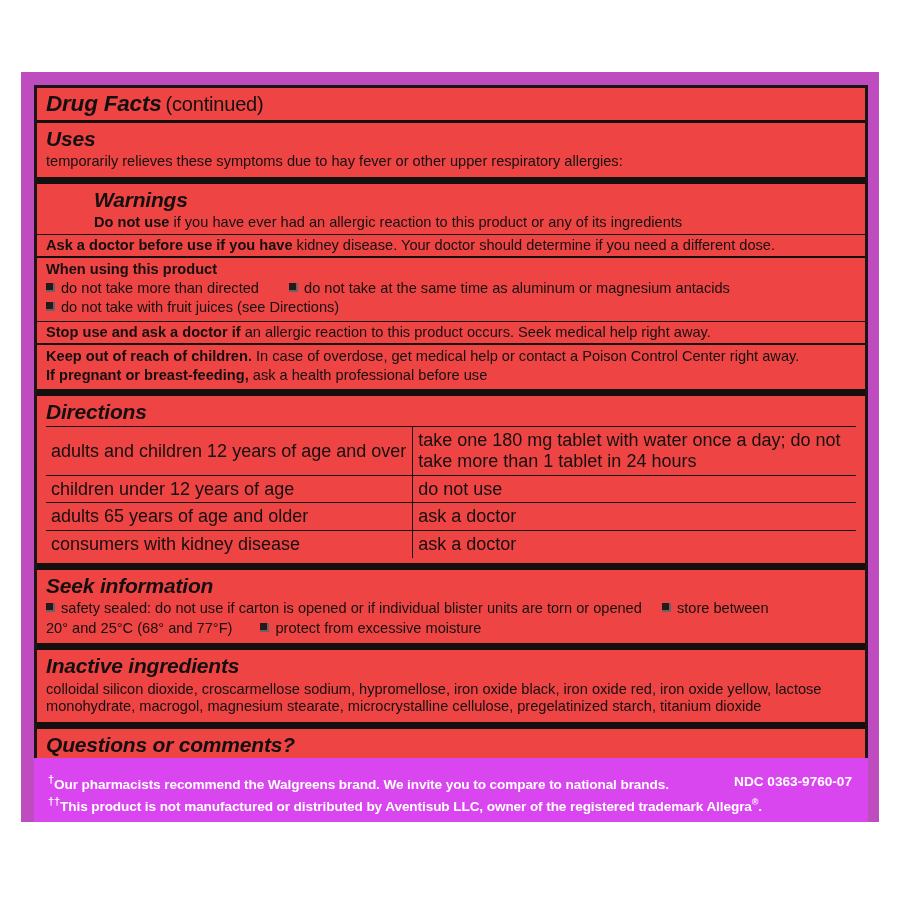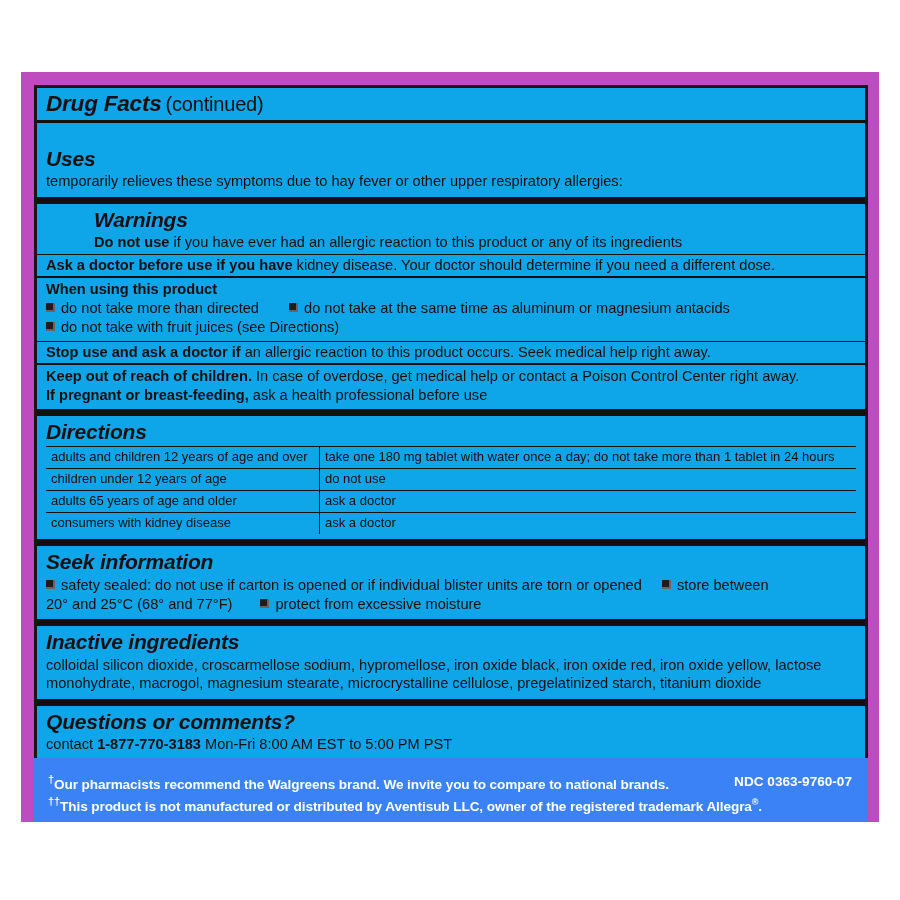--- a/index.html
+++ b/index.html
@@ -22,36 +22,36 @@
   }
   .carton-inner{
     position:relative;
     width:100%; height:100%;
     box-sizing:border-box;
   }
 
   
   .panel{
     position:relative;
-    background:#0ea5e9;
+    background:#ef4444;
     border:3px solid #1c1416;
     box-sizing:border-box;
     padding:0;
     font-size:14.6px;
     color:#15100f;
     line-height:1.18;
   }
 
   
   .hr-thick{ height:7px; background:#15100f; }
   .hr-mid{ height:3px; background:#15100f; }
   .hr-thin{ height:1.6px; background:#15100f; }
 
   .sec{ padding:2px 9px 4px 9px; }
-  .sec-pad-b{ padding-bottom:5px;margin-top:20px; }
+  .sec-pad-b{ padding-bottom:5px; }
 
   .h-big{
     font-size:21px;
     font-weight:bold;
     font-style:italic;
     letter-spacing:-0.2px;
     padding:2px 0 1px 0;
     display:block;
   }
 
@@ -82,42 +82,42 @@
 
   
   .wrow{
     padding:2px 9px 2px 9px;
   }
 
   
   .dir-table{
     width:100%;
     border-collapse:collapse;
-    font-size:13px;
+    font-size:18px;
     margin:0;
   }
   .dir-table td{
     border-top:1.6px solid #15100f;
     padding:3px 6px 3px 5px;
     vertical-align:middle;
     line-height:1.15;
   }
   .dir-table tr:first-child td{ border-top:1.6px solid #15100f; }
   .dir-table td.left{
     width:262px;
     border-right:1.6px solid #15100f;
     white-space:nowrap;
   }
 
   
   .footer{
     position:absolute;
     left:0; right:0; bottom:0;
     height:64px;
-    background:#3b82f6;
+    background:#d946ef;
     color:#ffffff;
     font-size:13.6px;
     font-weight:bold;
     letter-spacing:-0.1px;
     padding:14px 14px 0 14px;
     box-sizing:border-box;
   }
   .footer .ln{ display:block; line-height:1.42; white-space:nowrap; }
   .footer sup{ font-size:11px; vertical-align:super; }
   .ndc{

